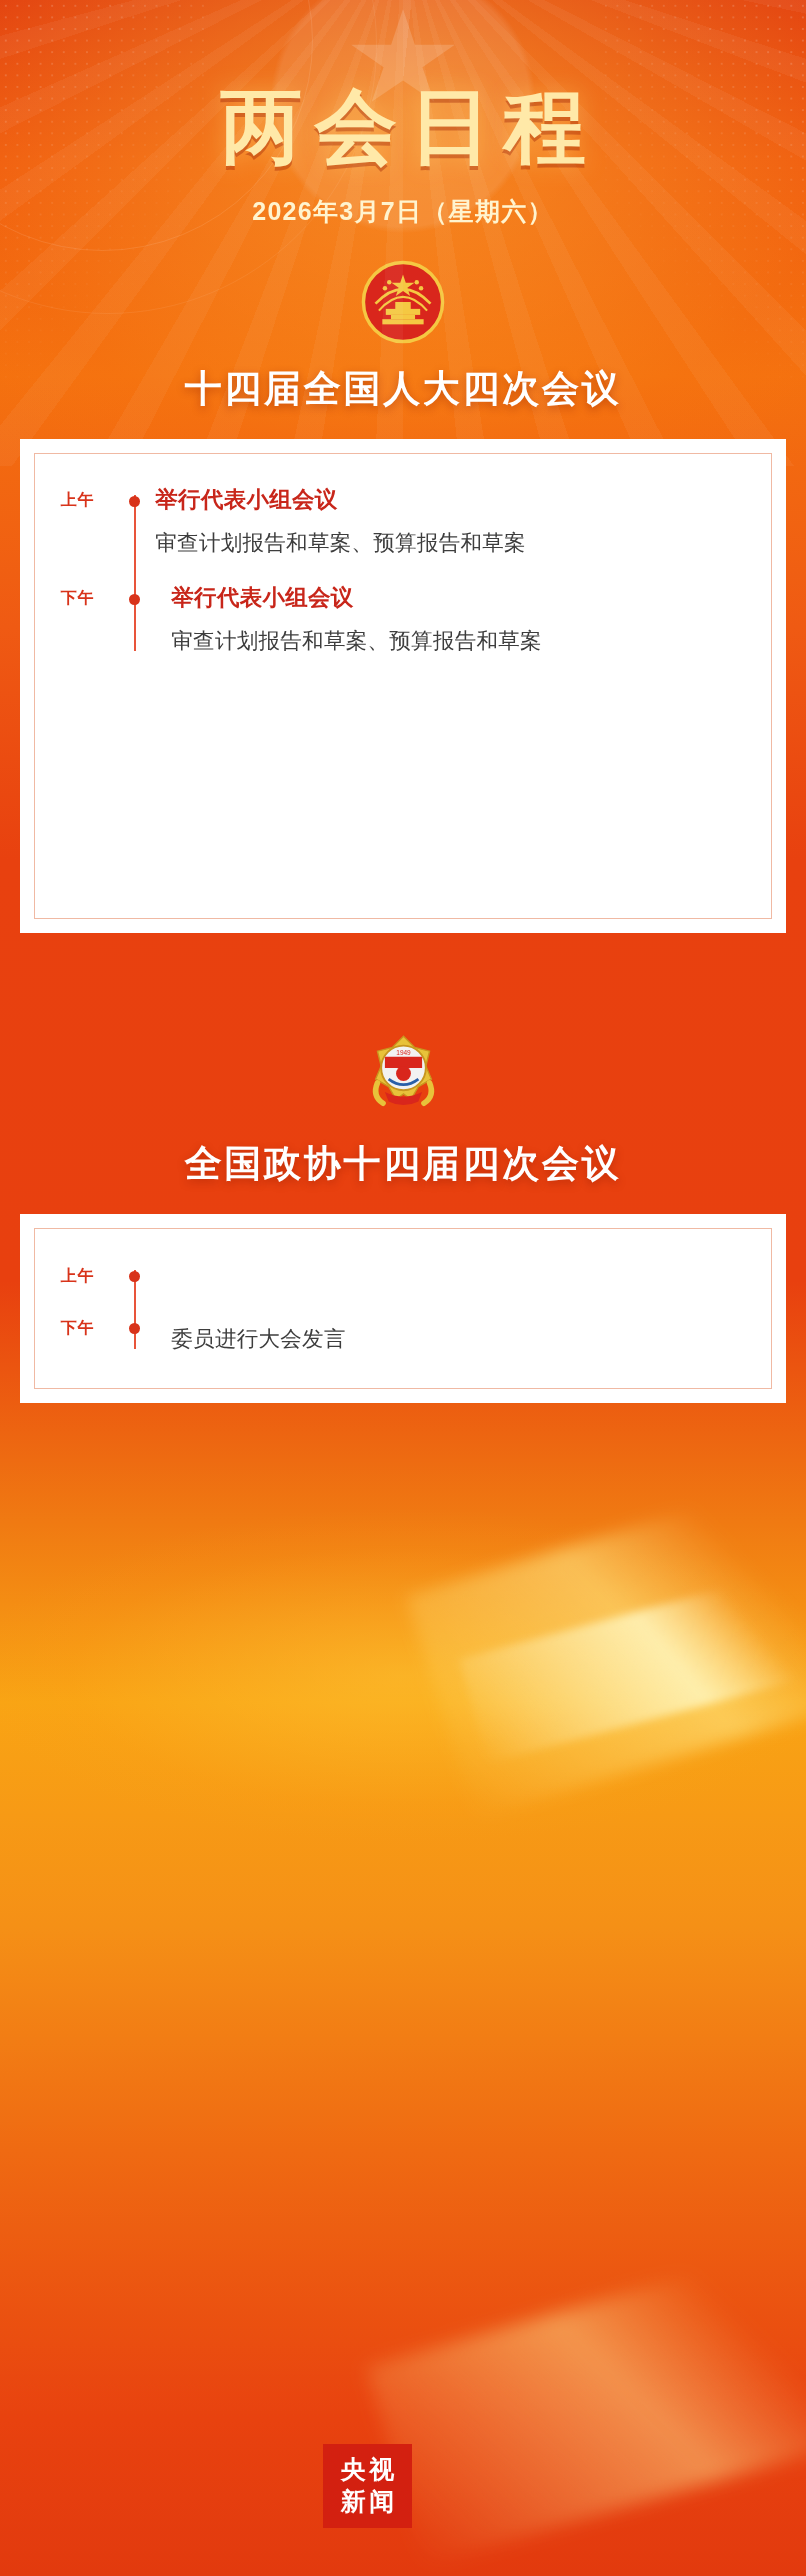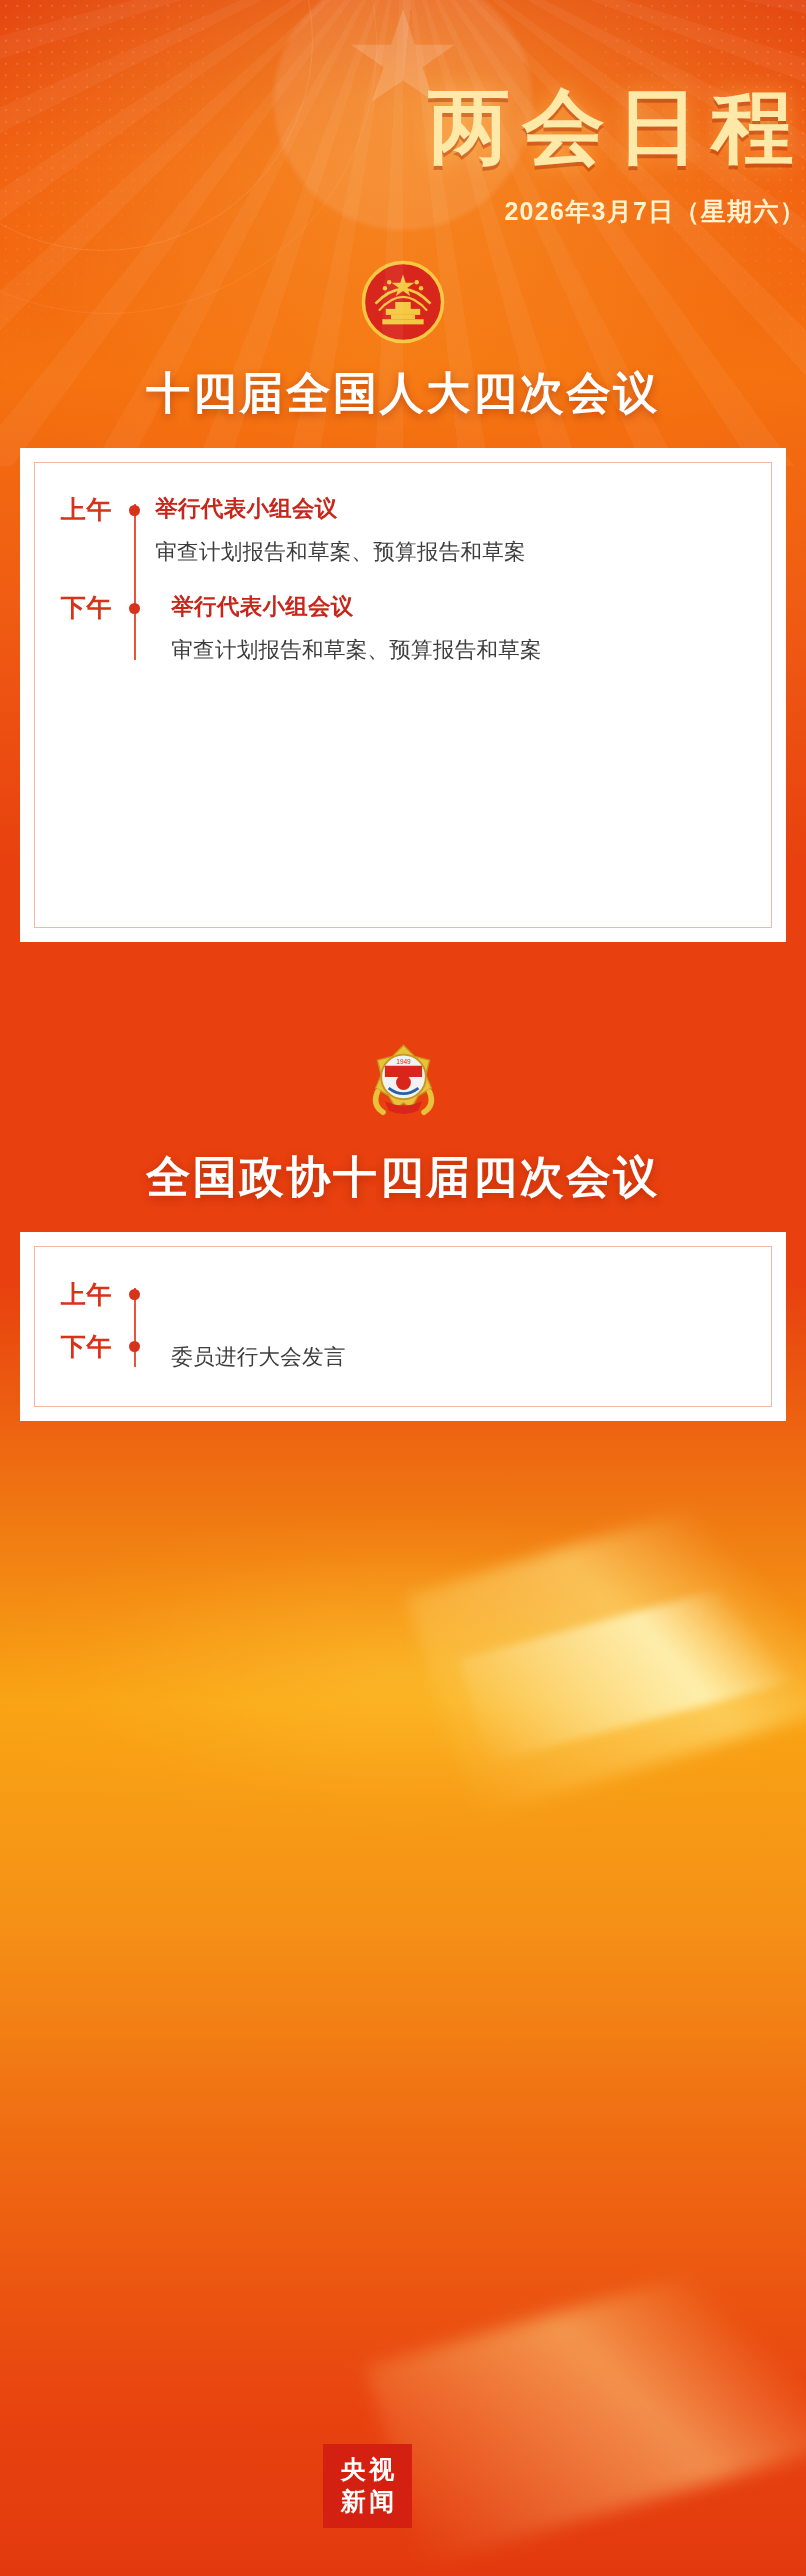--- a/index.html
+++ b/index.html
@@ -99,21 +99,21 @@
     filter: blur(9px);
     pointer-events: none;
   }
   .bg-glow-mid {
     position: absolute; left: 0; top: 1469px; width: 806px; height: 376px;
     background: radial-gradient(ellipse 556px 215px at 50% 55%, rgba(255,205,60,0.45) 0%, rgba(255,170,30,0.10) 60%, rgba(0,0,0,0) 78%);
     pointer-events: none;
   }
 
   
-  .header { position: relative; padding-top: 82px; text-align: right; }
+  .header { position: relative; padding-top: 82px; text-align: center; }
   .main-title {
     font-size: 82px;
     font-weight: bold;
     letter-spacing: 12.5px;
     color: #ffe9a8;
     text-shadow: 0 3.6px 0 rgba(150,20,0,0.35), 0 0 23px rgba(255,220,120,0.45);
     line-height: 1.1;
     padding-left: 12.5px;
     font-family: "DejaVu Sans", "Liberation Sans", sans-serif;
   }
@@ -125,21 +125,21 @@
     font-weight: bold;
   }
 
   
   .emblem-wrap { text-align: center; margin-top: 30.5px; }
   .emblem-npc { width: 86px; height: 86px; display: inline-block; }
   .emblem-cppcc { width: 93px; height: 93px; display: inline-block; }
 
   .section-heading {
     text-align: center;
-    font-size: 44px;
+    font-size: 37px;
     font-weight: bold;
     color: #ffffff;
     letter-spacing: 2.7px;
     text-shadow: 0 2.7px 9px rgba(140,25,0,0.45);
     margin-top: 16px;
   }
 
   
   .card {
     position: relative;
@@ -159,21 +159,21 @@
     top: 10.8px;
     bottom: 9px;
     width: 1.8px;
     background: #e8543a;
   }
   .row { position: relative; display: flex; align-items: flex-start; }
   .row + .row { margin-top: 20px; gap: 16px; }
   .slot-label {
     width: 66px;
     flex: 0 0 66px;
-    font-size: 25px;
+    font-size: 16px;
     font-weight: bold;
     color: #d8331a;
     line-height: 32px;
     text-align: left;
     padding-left: 5.4px;
     letter-spacing: 0.9px;
   }
   .dot {
     position: absolute;
     left: 74px;

